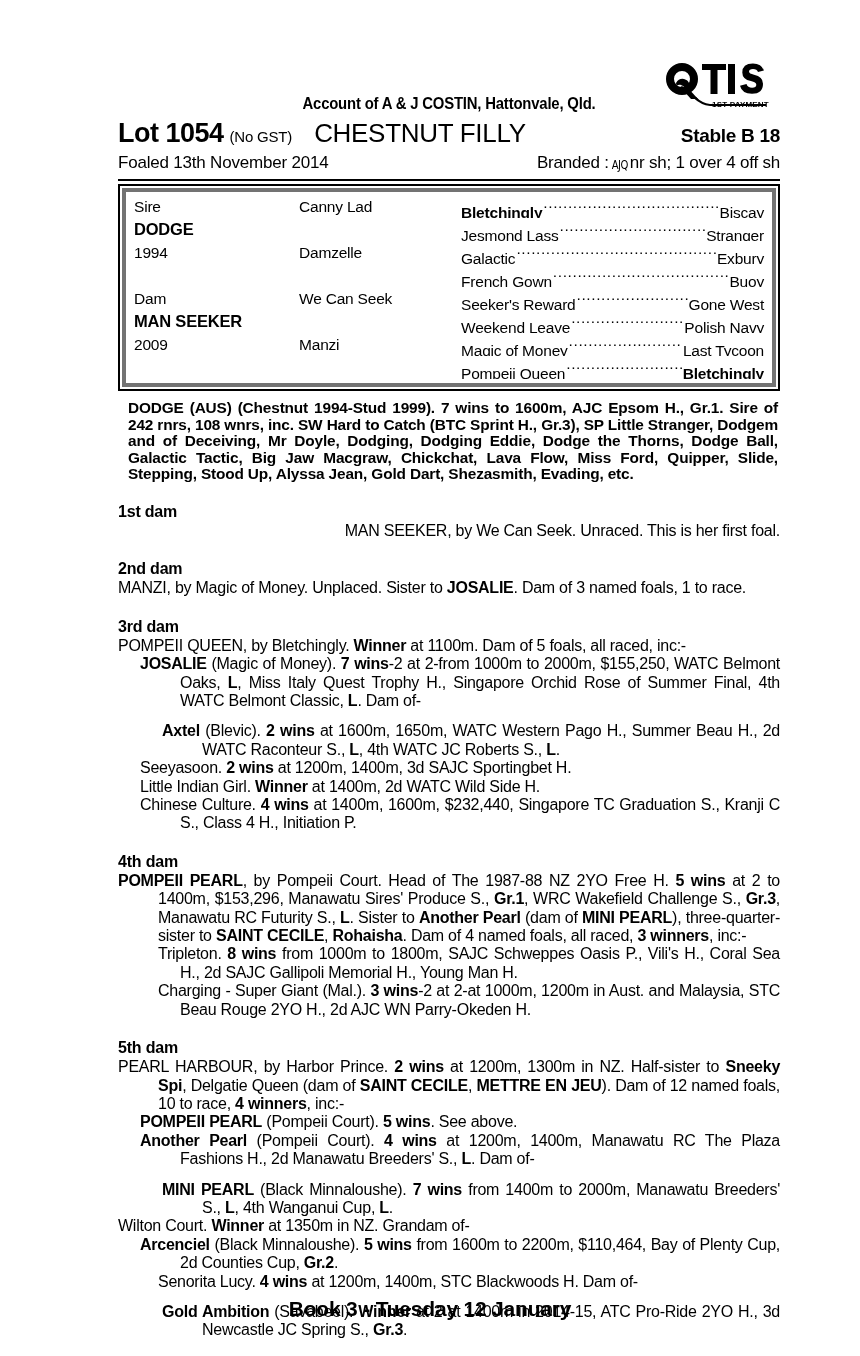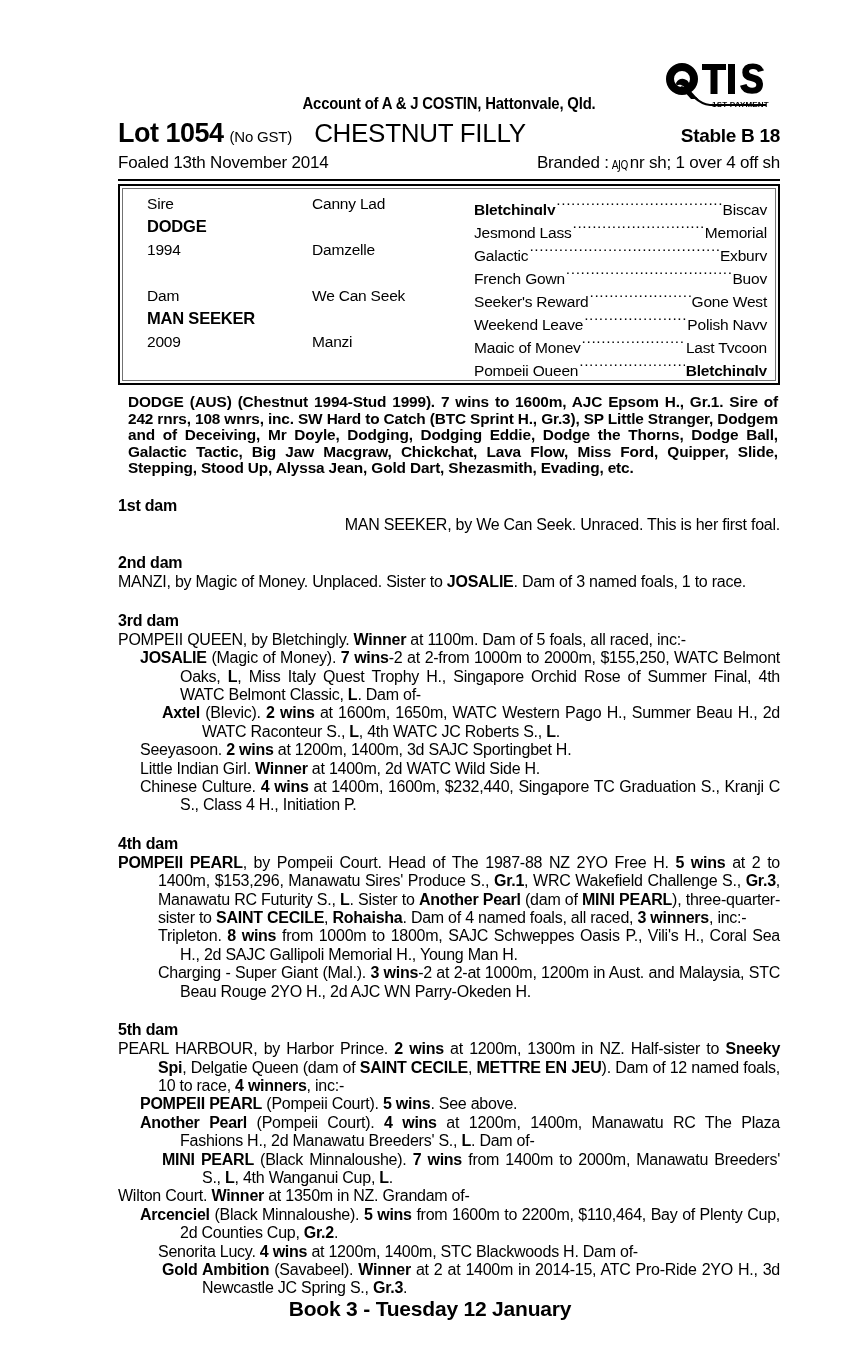--- a/index.html
+++ b/index.html
@@ -105,22 +105,22 @@
     margin: 6px 0 3px 0;
   }
 
   
   .ped-outer {
     border: 2px solid #000;
     padding: 2px;
     margin-top: 0px;
   }
   .ped-inner {
-    border: 1px solid #737373;
-    padding: 3px 0 4px 16px;
+    border: 4px solid #737373;
+    padding: 3px 0 4px 0;
   }
   .ped-grid {
     display: grid;
     grid-template-columns: 165px 170px 1fr;
     font-size: 15.5px;
     letter-spacing: -0.2px;
   }
   .ped-col1 > div, .ped-col2 > div {
     height: 23px;
     line-height: 23px;
@@ -182,21 +182,21 @@
     line-height: 18.4px;
     text-align: justify;
     letter-spacing: -0.25px;
     margin: 0;
     text-indent: 0;
   }
   .p b { font-weight: bold; }
   
   .hang0  { padding-left: 40px; text-indent: -40px; }
   .hang1  { padding-left: 62px; text-indent: -40px; }
-  .hang2  { padding-left: 84px; text-indent: -40px; }
+  .hang2  { padding-left: 84px; text-indent: -40px; margin-top: 12px; }
   .hang3  { padding-left: 62px; text-indent: -22px; }
   .hang5  { padding-left: 62px; text-indent: -62px; }
   .lastline-left { text-align: left; }
 
   
   .footer {
     position: absolute;
     left: 0; right: 0;
     top: 1297px;
     text-align: center;
@@ -276,21 +276,21 @@
             </div>
           <div class="ped-col3">
               <div class="leader">
                 <span class="lft b">Bletchingly</span>
                 <span class="dots"></span>
                 <span class="rgt">Biscay</span>
               </div>
               <div class="leader">
                 <span class="lft">Jesmond Lass</span>
                 <span class="dots"></span>
-                <span class="rgt">Memorial</span>
+                <span class="rgt">Stranger</span>
               </div>
               <div class="leader">
                 <span class="lft">Galactic</span>
                 <span class="dots"></span>
                 <span class="rgt">Exbury</span>
               </div>
               <div class="leader">
                 <span class="lft">French Gown</span>
                 <span class="dots"></span>
                 <span class="rgt">Buoy</span>

